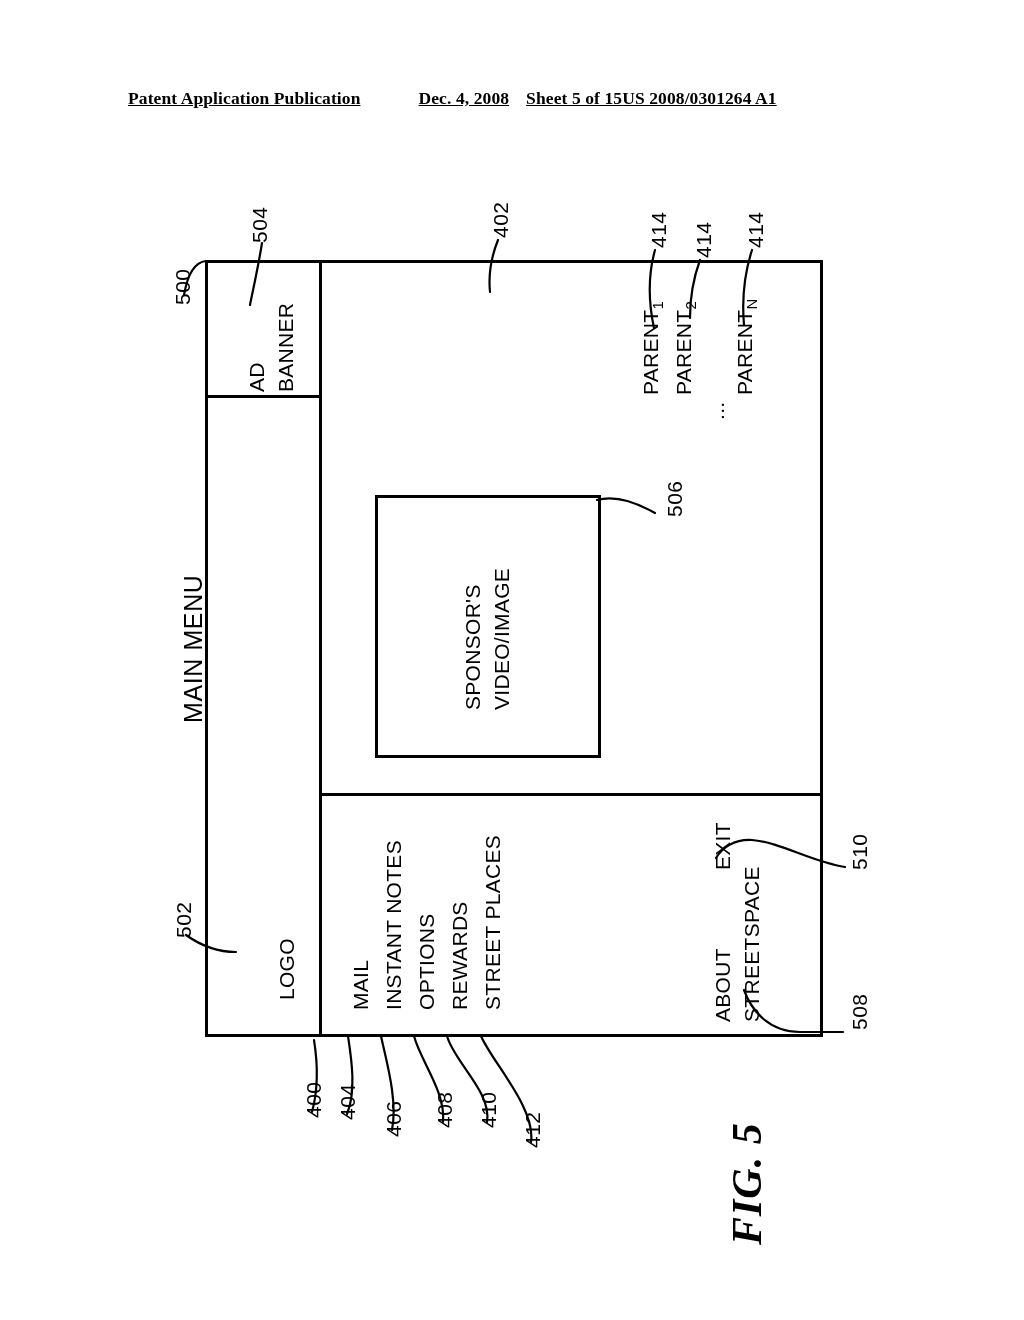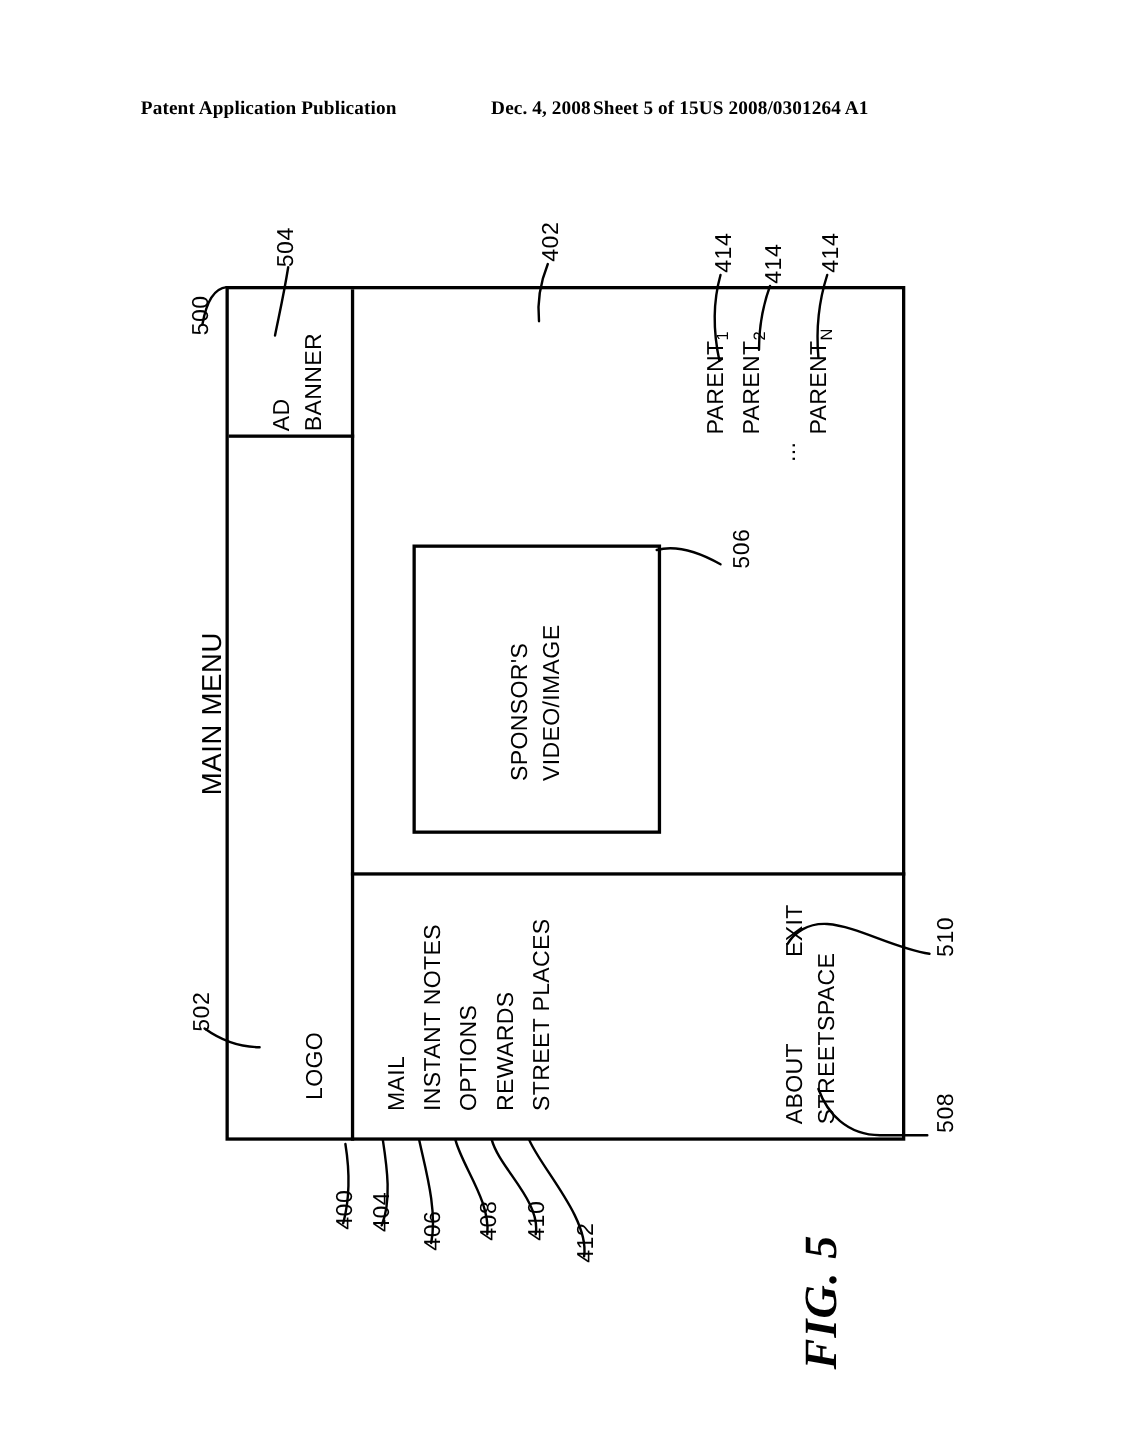--- a/index.html
+++ b/index.html
@@ -22,24 +22,25 @@
     top: 88px;
     left: 128px;
     width: 768px;
     display: flex;
     align-items: flex-end;
     font-family: "Liberation Serif", serif;
     font-weight: bold;
     font-size: 17.5px;
     letter-spacing: 0.1px;
     white-space: nowrap;
+    text-decoration: underline;
   }
   .hdr-pub { }
-  .hdr-date { margin-left: 86px; }
-  .hdr-sheet { margin-left: 2px; }
+  .hdr-date { margin-left: 58px; }
+  .hdr-sheet { margin-left: 17px; }
   .hdr-patno { }
 
   
   .figure {
     position: absolute;
     left: 0;
     top: 0;
     width: 1024px;
     height: 1320px;
   }

